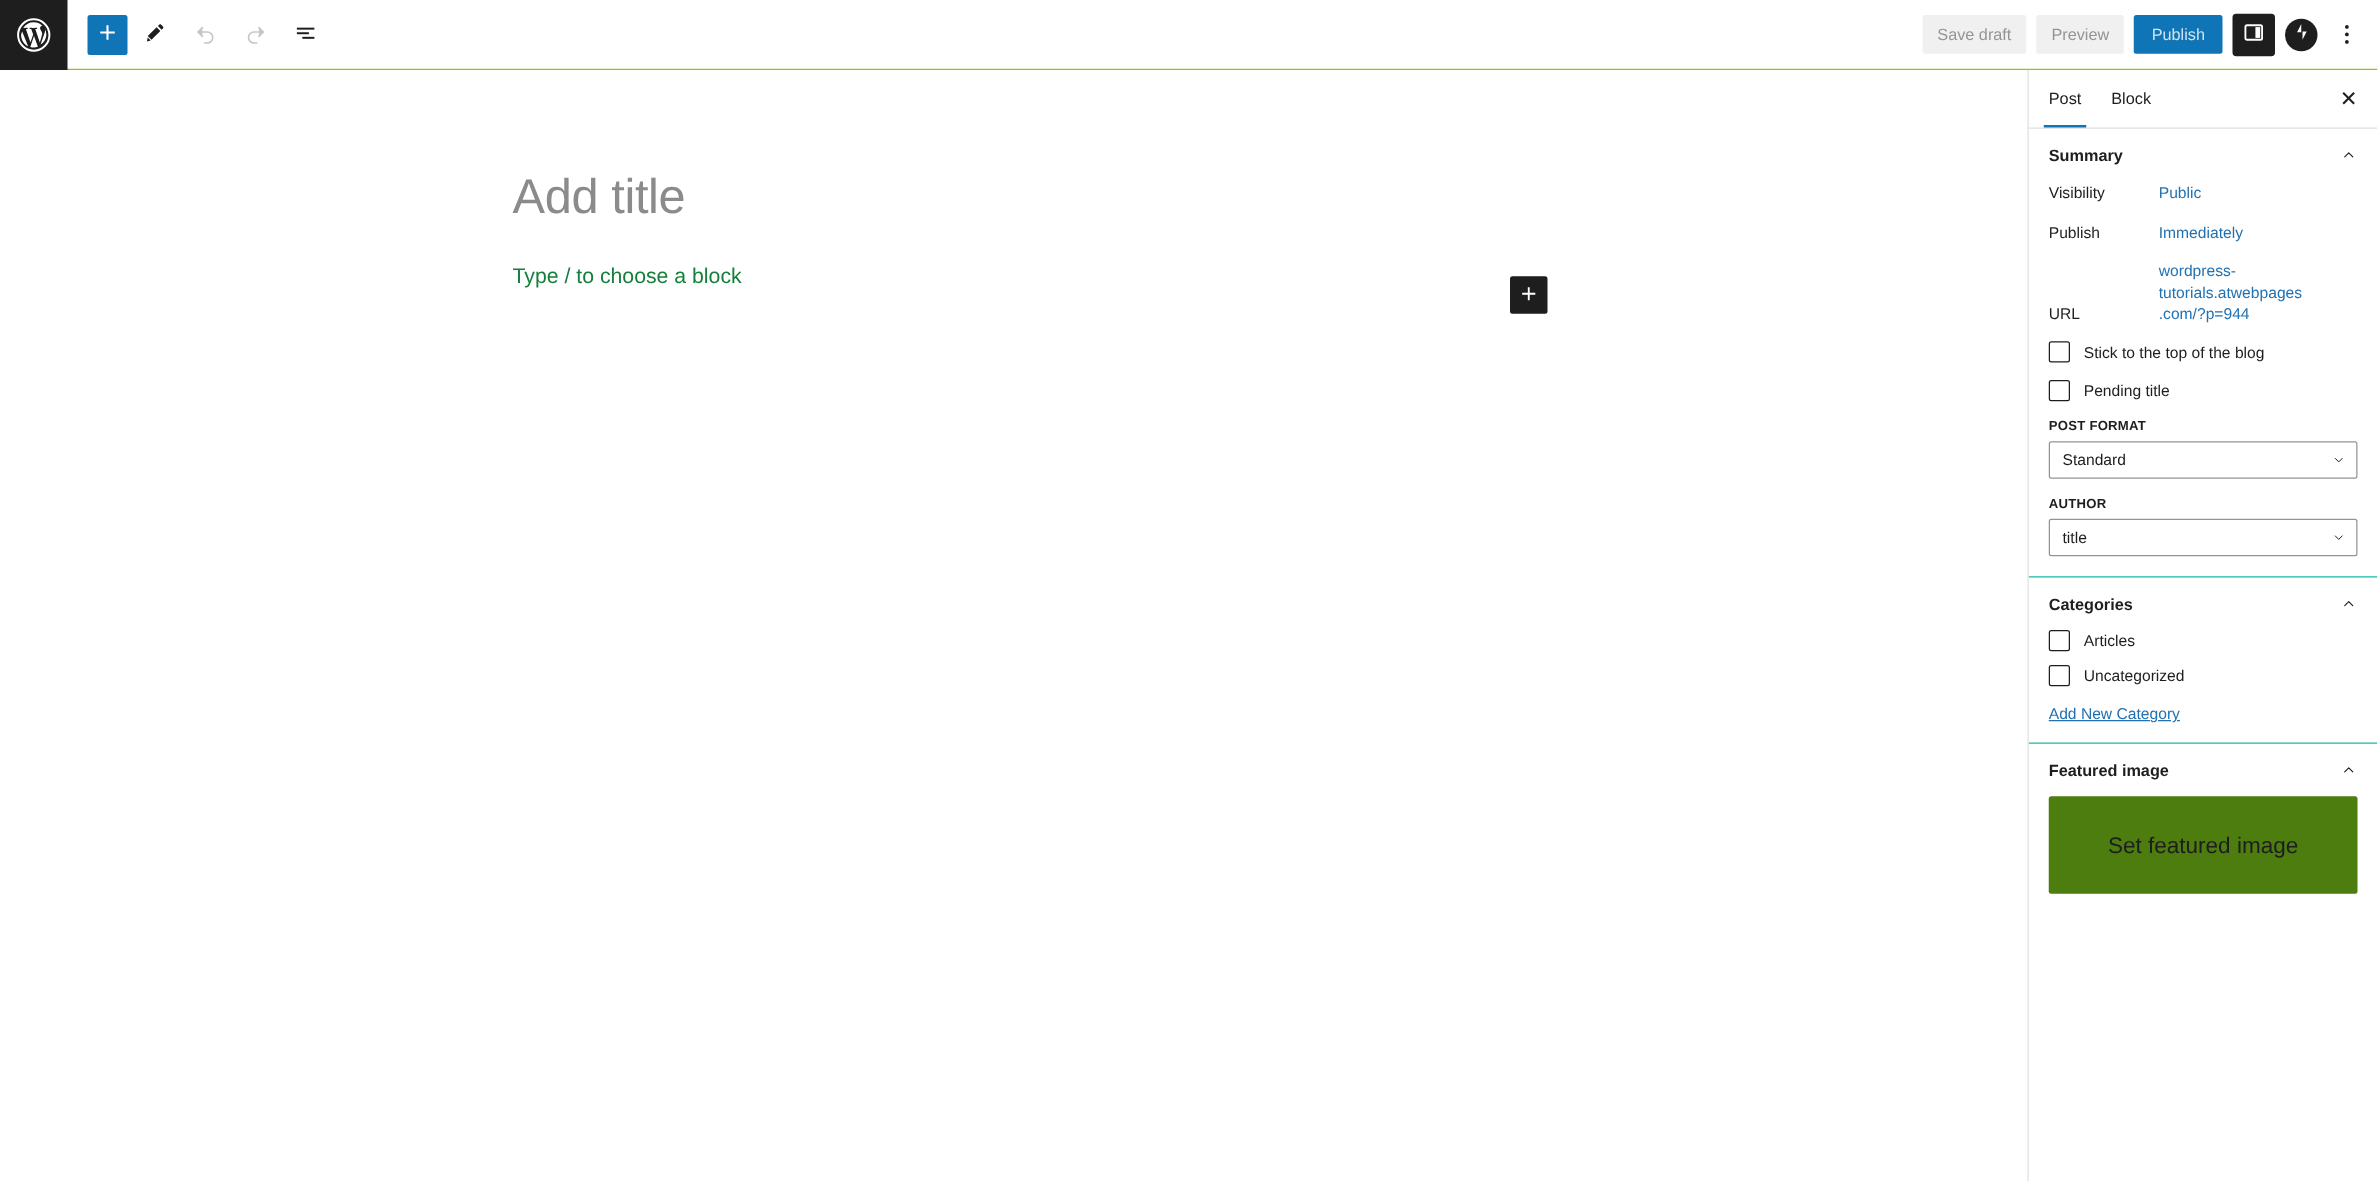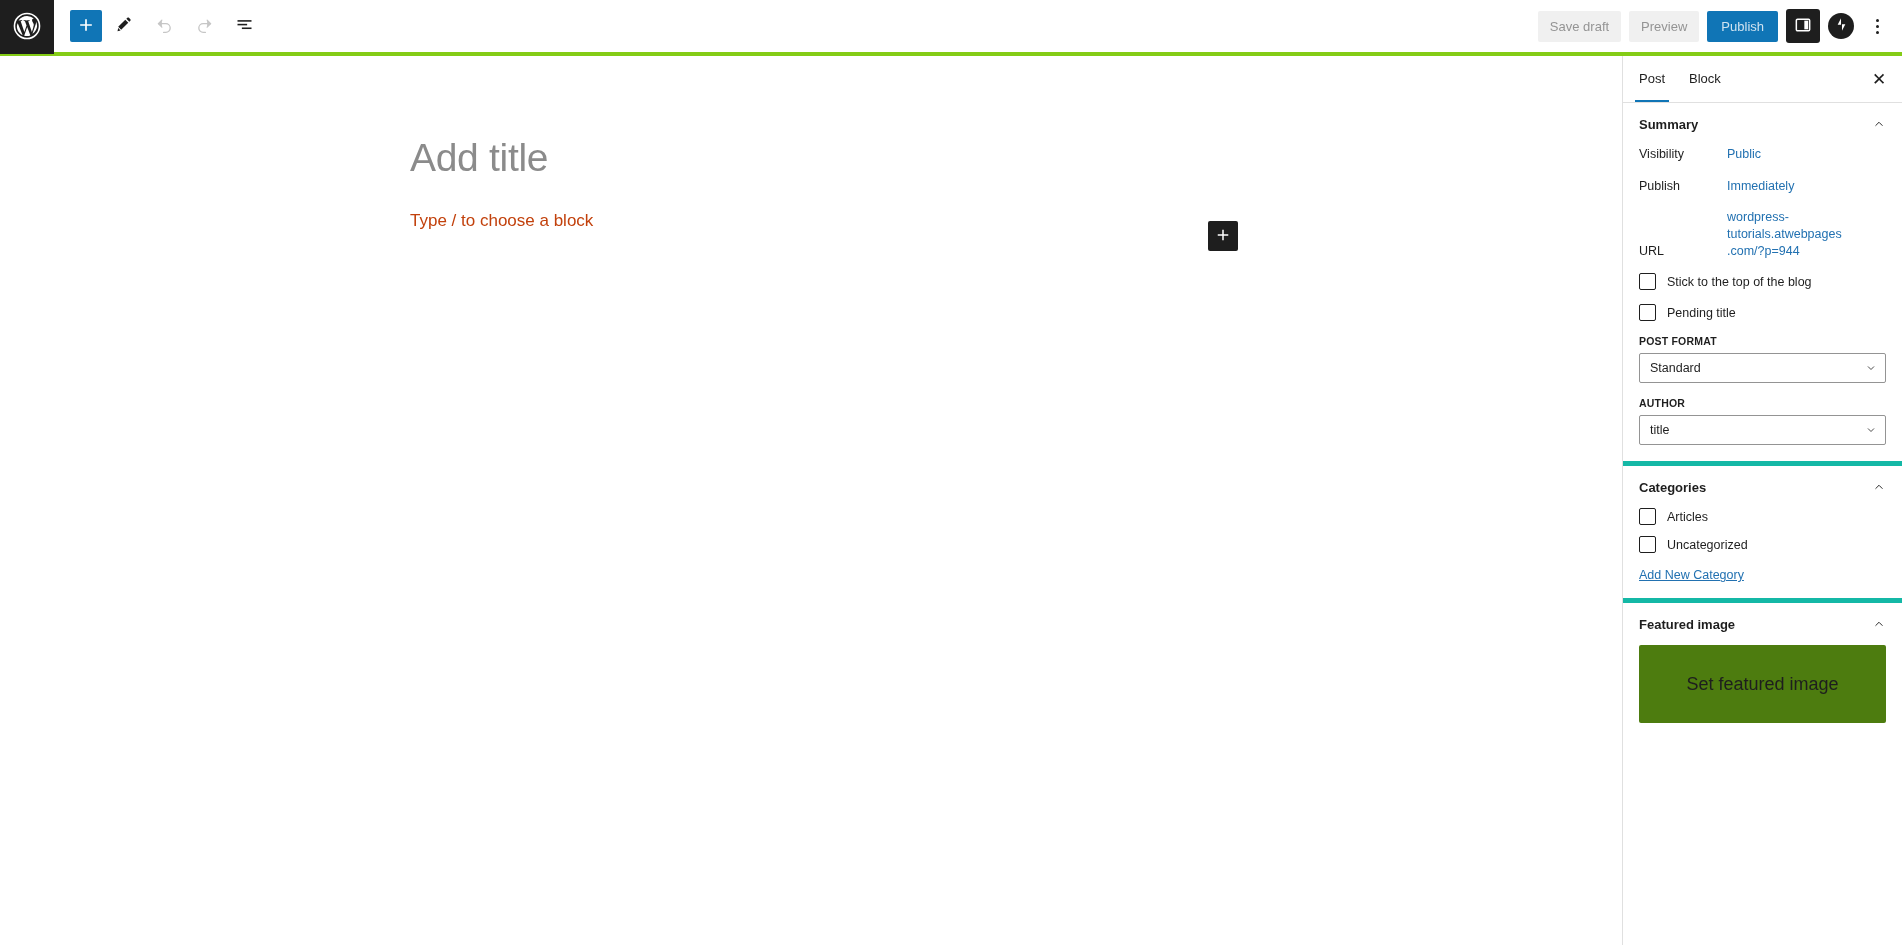--- a/index.html
+++ b/index.html
@@ -11,21 +11,21 @@
     font-family: "Liberation Sans", sans-serif;
     -webkit-font-smoothing: antialiased;
   }
   #app { position: relative; width: 1902px; height: 945px; background:#fff; }
 
   
   .header {
     position: absolute; top: 0; left: 0;
     width: 1902px; height: 56px;
     background: #ffffff;
-    border-bottom: 4px solid #84cc16;
+    border-bottom: 1px solid #84cc16;
     display: flex; align-items: center;
     z-index: 20;
   }
   .wp-logo-box {
     width: 54px; height: 56px;
     background: #1e1e1e;
     display: flex; align-items: center; justify-content: center;
     flex: 0 0 54px;
   }
   .wp-logo-box svg { display:block; }
@@ -108,21 +108,21 @@
     color: #8b8b8b;
     font-weight: 400;
     letter-spacing: -0.3px;
     line-height: 1.2;
     white-space: nowrap;
   }
   .block-placeholder {
     position: absolute;
     left: 410px; top: 152px;
     font-size: 17px;
-    color: #c2410c;
+    color: #15803d;
     line-height: 1.5;
     white-space: nowrap;
   }
   .block-inserter {
     position: absolute;
     left: 1208px; top: 165px;
     width: 30px; height: 30px;
     background: #1e1e1e;
     border: none; border-radius: 2px;
     display: flex; align-items: center; justify-content: center;
@@ -166,21 +166,21 @@
   }
   .sb-close {
     margin-left: auto;
     width: 30px; height: 30px;
     background:none;border:none;cursor:pointer;
     display:flex;align-items:center;justify-content:center;
     font-size: 17px; color:#1e1e1e; line-height:1;
     font-family: "Liberation Sans", sans-serif;
   }
 
-  .panel { border-bottom: 5px solid #14b8a6; padding: 0 16px 16px 16px; }
+  .panel { border-bottom: 1px solid #14b8a6; padding: 0 16px 16px 16px; }
   .panel:last-child { border-bottom: none; }
   .panel-header {
     display:flex; align-items:center; justify-content:space-between;
     height: 42px; cursor: pointer;
   }
   .panel-title { font-size: 13px; font-weight: 600; color:#1e1e1e; }
   .chev { width: 14px; height: 14px; display:block; }
 
   .sum-row {
     display:flex; align-items:flex-end;

